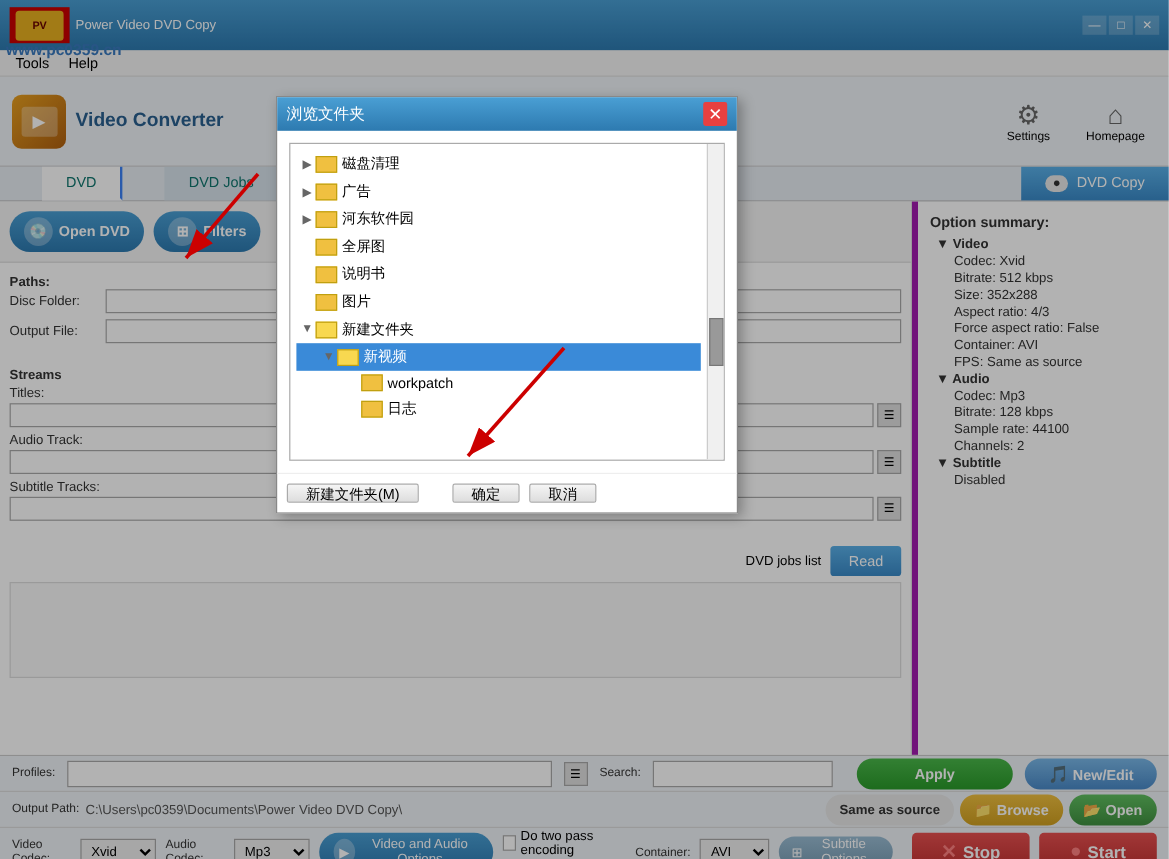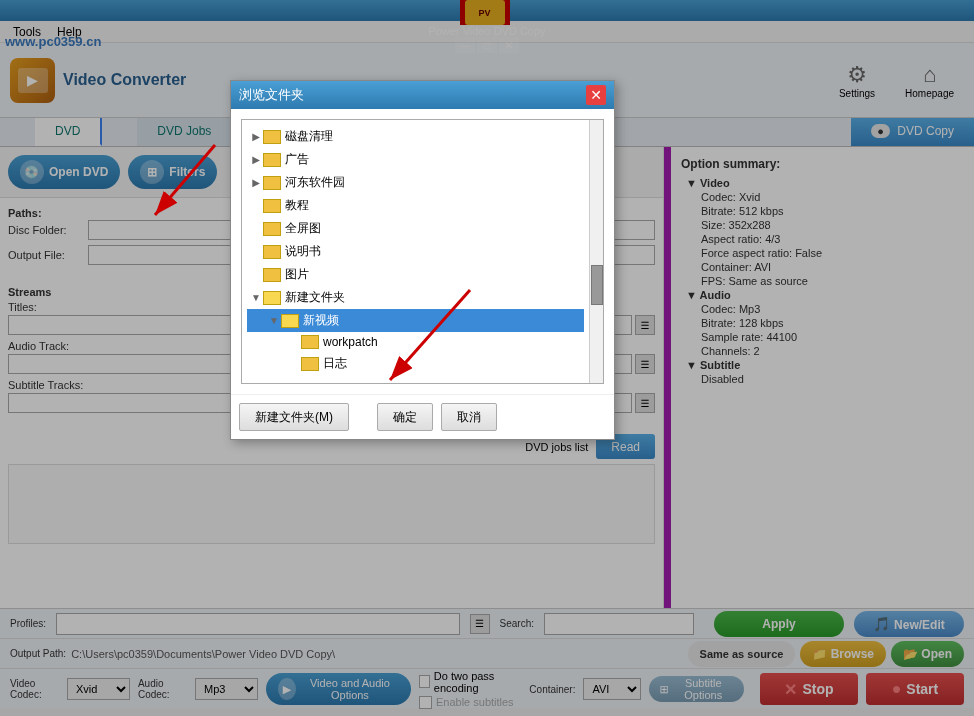--- a/index.html
+++ b/index.html
@@ -1,19 +1,19 @@
 <!DOCTYPE html>
 <html><head>
   <meta charset="utf-8">
   <style>
     * { box-sizing: border-box; margin: 0; padding: 0; }
     body { font-family: 'Segoe UI', Arial, sans-serif; font-size: 12px; background: #f0f0f0; width: 974px; height: 716px; overflow: hidden; position: relative; }
     
     
-    .title-bar { height: 21px; background: linear-gradient(to bottom, #4a9fd4, #2d7ab0); display: flex; align-items: center; padding: 0 8px; color: white; font-size: 12px; flex-direction: column; }
+    .title-bar { height: 42px; background: linear-gradient(to bottom, #4a9fd4, #2d7ab0); display: flex; align-items: center; padding: 0 8px; color: white; font-size: 12px; }
     .title-bar-logo { width: 50px; height: 30px; background: #c00; display: flex; align-items: center; justify-content: center; font-size: 10px; color: white; font-weight: bold; margin-right: 5px; }
     .title-bar-text { flex: 1; color: #fff; font-size: 11px; }
     .title-bar-controls { display: flex; gap: 2px; }
     .title-bar-btn { width: 20px; height: 16px; background: rgba(255,255,255,0.2); display: flex; align-items: center; justify-content: center; cursor: pointer; font-size: 10px; color: white; border: none; }
     
     
     .menu-bar { height: 22px; background: #f5f5f5; display: flex; align-items: center; padding: 0 5px; border-bottom: 1px solid #ddd; font-size: 12px; }
     .menu-item { padding: 2px 8px; cursor: pointer; }
     
     
@@ -46,21 +46,21 @@
     .form-input { flex: 1; height: 20px; border: 1px solid #aaa; font-size: 11px; padding: 2px 4px; }
     
     
     .streams-section { padding: 8px; }
     .section-title { font-size: 11px; font-weight: bold; color: #333; margin-bottom: 3px; }
     .stream-row { display: flex; align-items: center; margin-bottom: 5px; gap: 3px; }
     .stream-input { flex: 1; height: 20px; border: 1px solid #aaa; font-size: 11px; padding: 2px 4px; }
     .stream-btn { width: 20px; height: 20px; background: #e0e0e0; border: 1px solid #aaa; display: flex; align-items: center; justify-content: center; cursor: pointer; font-size: 10px; }
 
     
-    .right-panel { width: 310px; background: white; padding: 10px; border-left: 7px solid #a21caf; }
+    .right-panel { width: 214px; background: white; padding: 10px; border-left: 5px solid #a21caf; }
     .option-summary-title { font-size: 12px; font-weight: bold; color: #333; margin-bottom: 5px; }
     .tree-item { padding: 1px 0; font-size: 11px; color: #333; }
     .tree-item.parent { font-weight: bold; }
     .tree-indent { padding-left: 15px; }
 
     
     .bottom-bar { height: 100px; background: #f0f4f8; border-top: 1px solid #ccc; }
     .bottom-row1 { height: 30px; display: flex; align-items: center; padding: 0 10px; gap: 10px; border-bottom: 1px solid #ddd; }
     .bottom-row2 { height: 30px; display: flex; align-items: center; padding: 0 10px; gap: 5px; border-bottom: 1px solid #ddd; }
     .bottom-row3 { height: 40px; display: flex; align-items: center; padding: 0 10px; gap: 8px; }
@@ -88,21 +88,21 @@
     .dialog-content { padding: 5px; }
     .file-tree-container { height: 265px; border: 1px solid #aaa; overflow: hidden; position: relative; background: white; margin: 5px; }
     .tree-area { padding: 5px; font-size: 13px; }
     .f-item { display: flex; align-items: center; padding: 3px 2px; cursor: pointer; }
     .f-item.selected { background: #3a8ad8; color: white; }
     .f-expand { width: 14px; display: inline-flex; align-items: center; justify-content: center; font-size: 10px; color: #666; }
     .f-icon { width: 18px; height: 14px; background: #f0c040; border: 1px solid #c0a010; margin-right: 4px; display: inline-block; }
     .f-icon-open { background: #f8d850; }
     .f-name { font-size: 12px; }
     .dialog-footer { display: flex; gap: 8px; padding: 8px; justify-content: flex-start; border-top: 1px solid #eee; }
-    .dialog-btn { height: 28px; padding: 0 15px; border: 1px solid #aaa; background: linear-gradient(to bottom, #f5f5f5, #ddd); cursor: pointer; font-size: 12px; border-radius: 2px; }
+    .dialog-btn { height: 16px; padding: 0 15px; border: 1px solid #aaa; background: linear-gradient(to bottom, #f5f5f5, #ddd); cursor: pointer; font-size: 12px; border-radius: 2px; }
 
     
     .red-arrow { position: absolute; pointer-events: none; z-index: 200; }
 
     
     .watermark { position: absolute; top: 32px; left: 0; color: #3a7abf; font-size: 13px; font-weight: bold; padding: 2px 5px; }
     .read-btn { background: linear-gradient(to bottom, #5ab0e8, #3a8ac8); color: white; border: none; height: 25px; padding: 0 15px; cursor: pointer; border-radius: 3px; font-size: 12px; }
     
     .checkbox-label { display: flex; align-items: center; gap: 4px; font-size: 11px; }
     .checkbox { width: 13px; height: 13px; border: 1px solid #aaa; background: white; display: inline-flex; align-items: center; justify-content: center; }
@@ -344,25 +344,20 @@
           <span class="f-icon"></span>
           <span class="f-name">广告</span>
         </div>
 
         <div class="f-item">
           <span class="f-expand">▶</span>
           <span class="f-icon"></span>
           <span class="f-name">河东软件园</span>
         </div>
 
-        <div class="f-item">
-          <span class="f-expand"></span>
-          <span class="f-icon"></span>
-          <span class="f-name">教程</span>
-        </div>
 
         <div class="f-item">
           <span class="f-expand"></span>
           <span class="f-icon"></span>
           <span class="f-name">全屏图</span>
         </div>
 
         <div class="f-item">
           <span class="f-expand"></span>
           <span class="f-icon"></span>

